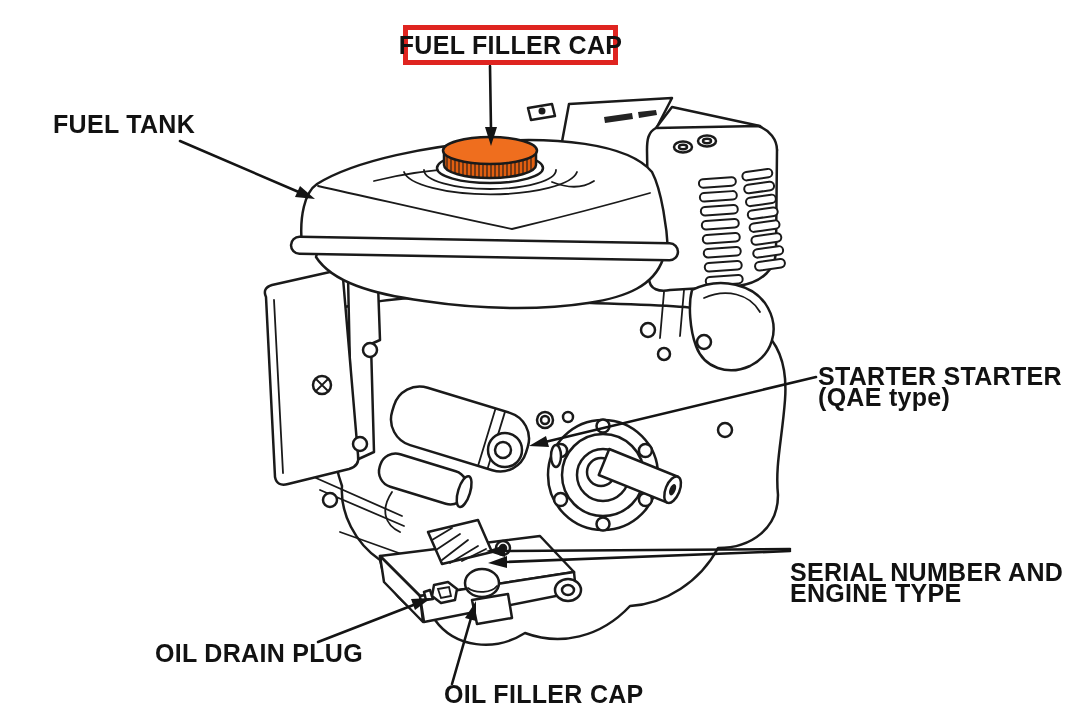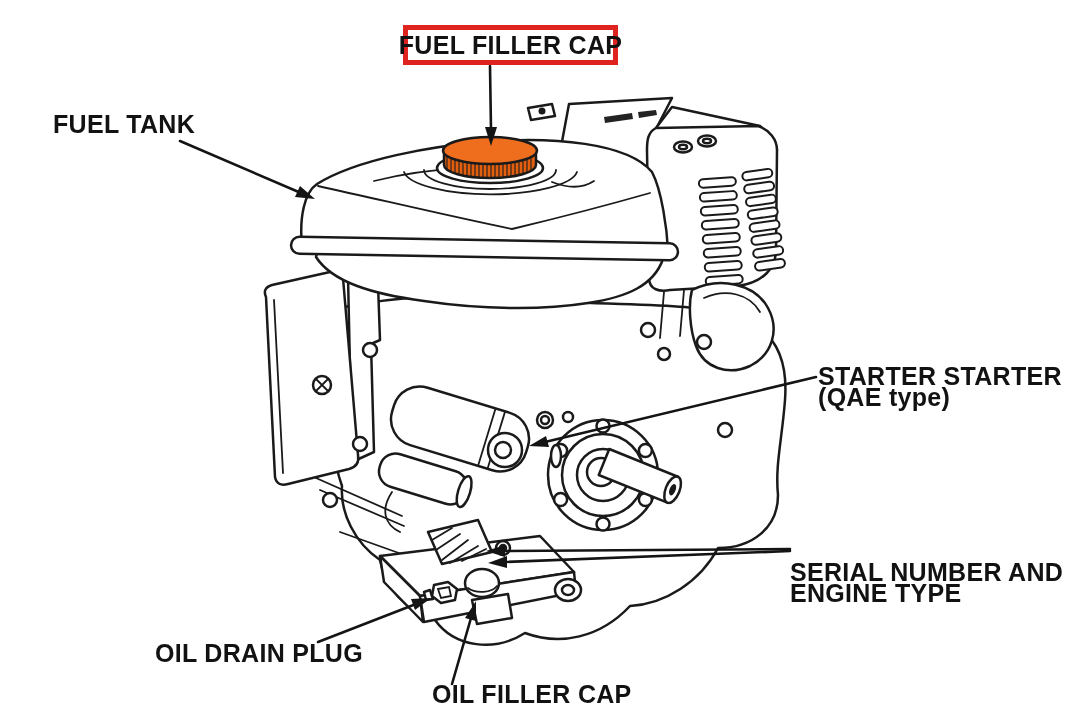--- a/index.html
+++ b/index.html
@@ -248,14 +248,14 @@
     <span style="display:block">(QAE type)</span>
   </div>
 
   <div class="label" style="left:790px;top:562px;">
     <span style="display:block">SERIAL NUMBER AND</span>
     <span style="display:block">ENGINE TYPE</span>
   </div>
 
   <div class="label" style="left:155px;top:643px;">OIL DRAIN PLUG</div>
 
-  <div class="label" style="left:432px;top:684px;">OIL FILLER CAP</div>
+  <div class="label" style="left:444px;top:684px;">OIL FILLER CAP</div>
 </div>
 
 </body></html>

